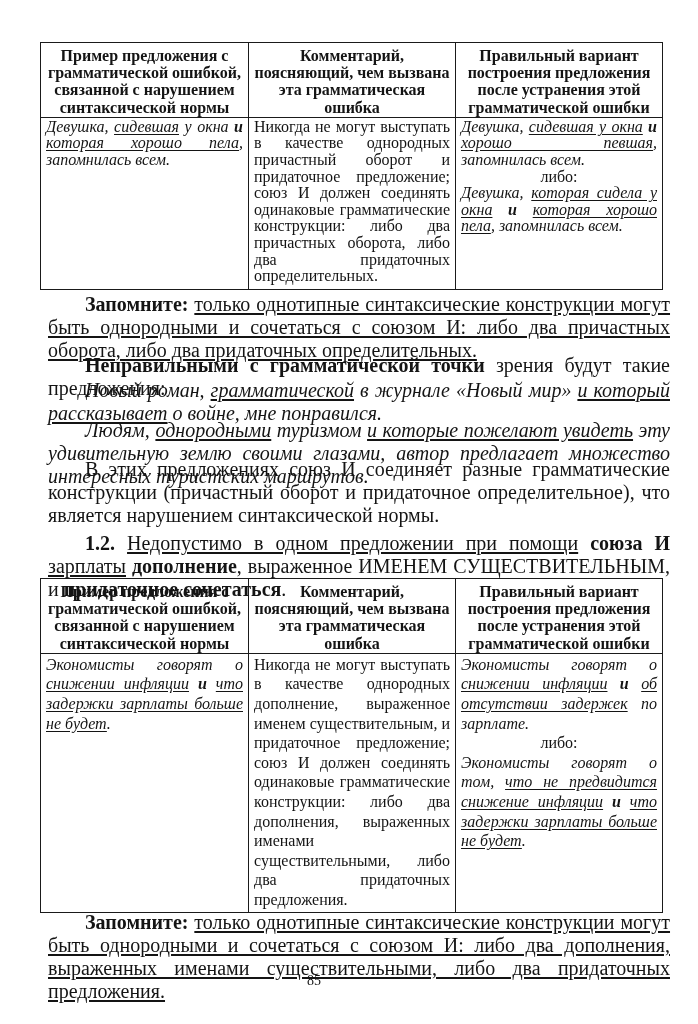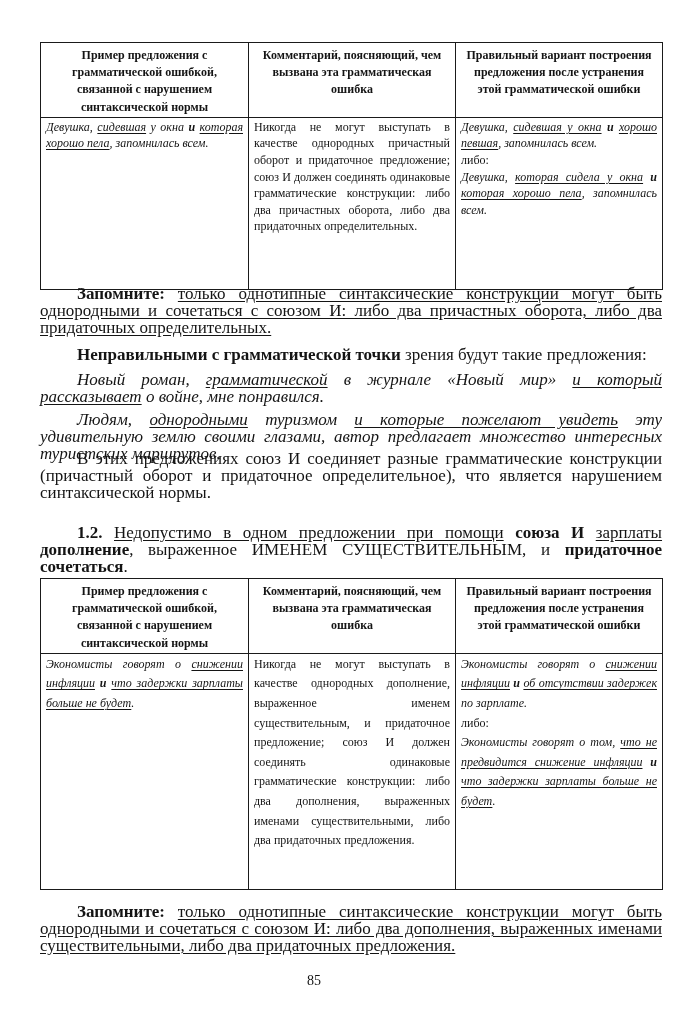--- a/index.html
+++ b/index.html
@@ -3,40 +3,40 @@
 <meta charset="utf-8">
 <style>
   html, body { margin: 0; padding: 0; background: #ffffff; }
   body {
     width: 698px; height: 1024px; position: relative; overflow: hidden;
     font-family: "Liberation Serif", serif; color: #141414;
   }
   table.grammar {
     position: absolute; left: 40px; width: 622px;
     border-collapse: collapse; table-layout: fixed;
-    font-size: 12px; line-height: 16.6px;
+    font-size: 16px; line-height: 16.6px;
   }
   table.grammar th, table.grammar td {
     border: 1.4px solid #1a1a1a; vertical-align: top; padding: 1px 5px 2px 5px;
   }
   table.grammar th {
     font-weight: bold; text-align: center; line-height: 17.2px; padding-top: 4px; padding-bottom: 1px;
   }
   col.c1 { width: 208px; } col.c2 { width: 207px; } col.c3 { width: 207px; }
   #t1 { top: 42px; }
   #t2 { top: 578px; }
   td.it { font-style: italic; text-align: justify; }
   td.cm { text-align: justify; }
   #t2 td { line-height: 19.6px; }
   u { text-decoration: underline; text-underline-offset: 2px; }
   .bi { font-weight: bold; font-style: italic; }
-  .center { font-style: normal; display: block; }
+  .center { text-align: center; font-style: normal; display: block; }
   p.para {
-    position: absolute; left: 40px; width: 622px; margin: 0;
-    font-size: 17px; line-height: 17px; text-align: justify;
+    position: absolute; left: 40px; width: 622px; margin: 8px;
+    font-size: 20px; line-height: 23px; text-align: justify;
   }
   .indent { text-indent: 37px; }
   .it { font-style: italic; margin-left: 36px; }
   .b { font-weight: bold; }
   #page-number {
     position: absolute; top: 973px; left: 0; width: 628px; text-align: center; font-size: 14px;
   }
 </style>
 </head>
 <body>

